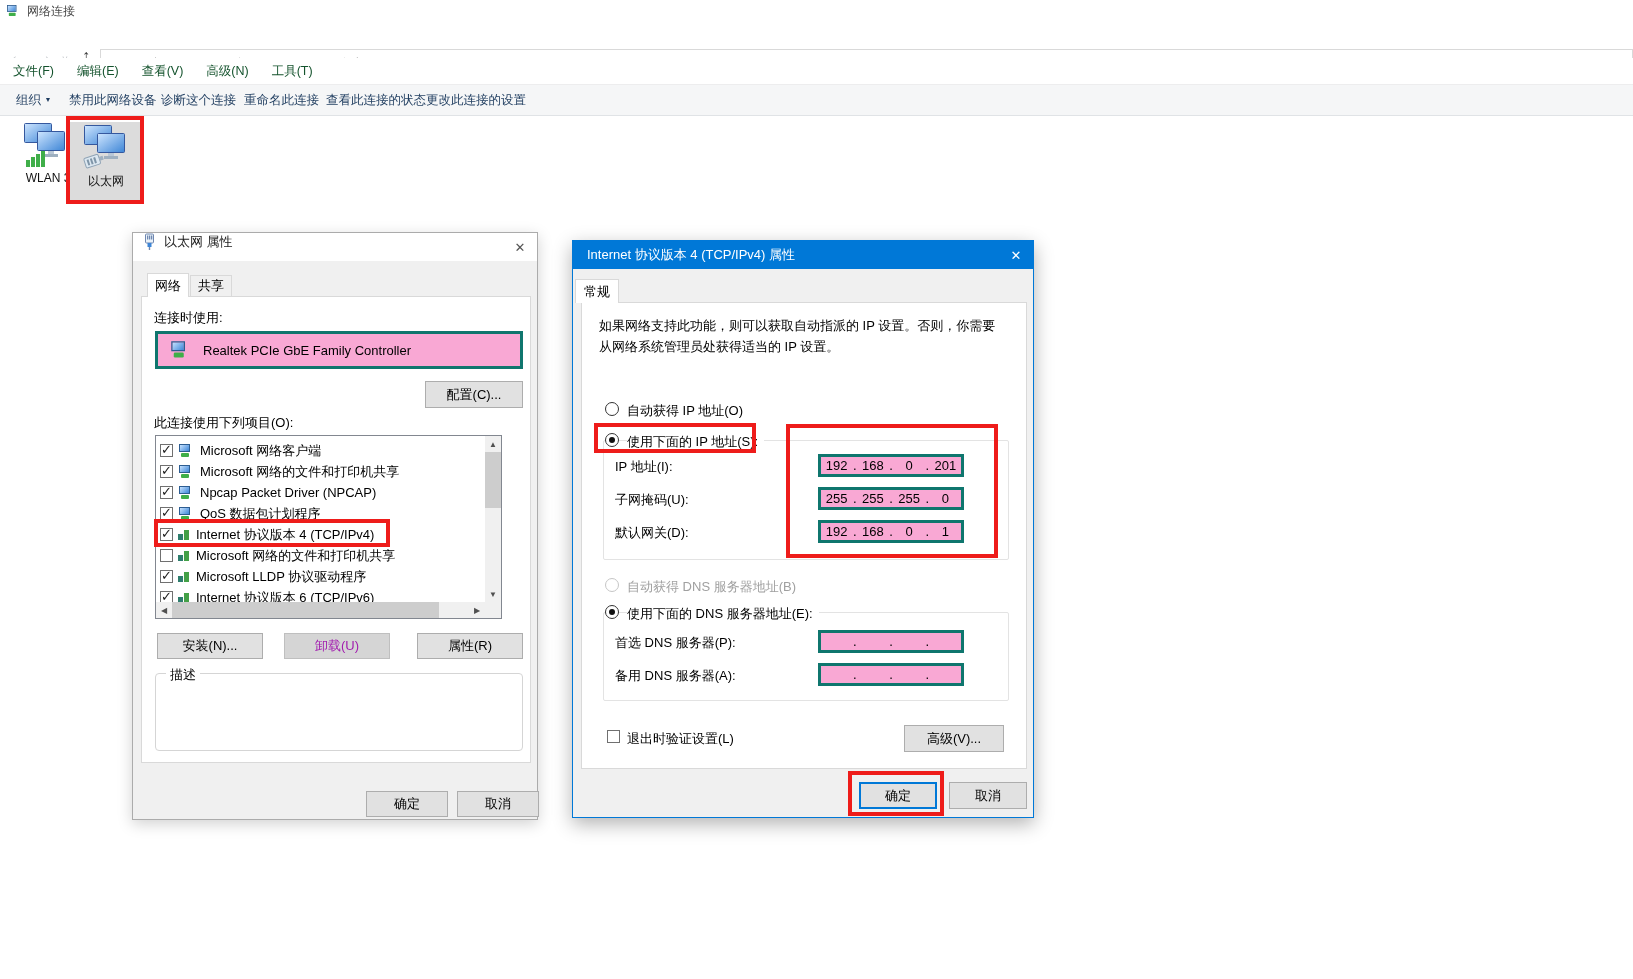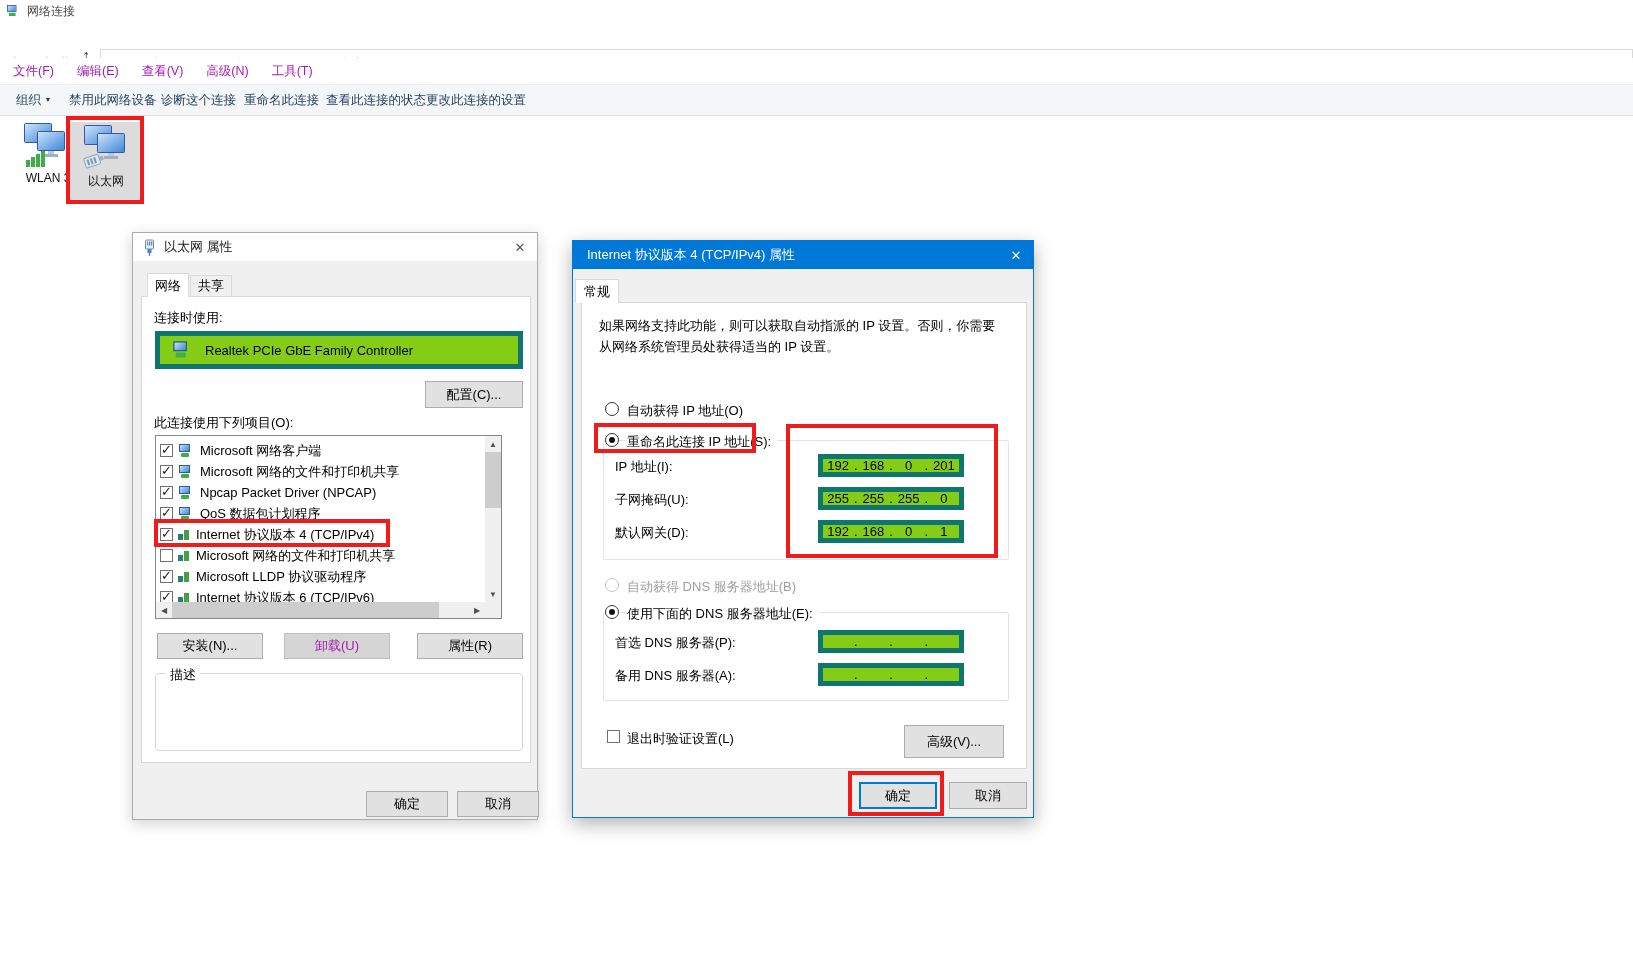--- a/index.html
+++ b/index.html
@@ -11,48 +11,48 @@
   .titlebar{left:0;top:0;width:100%;height:22px;display:flex;align-items:center;background:#fff;}
   .titlebar .t{font-size:12px;color:#444;margin-left:5px;}
   .navbar{left:0;top:22px;width:100%;height:36px;background:#fff;}
   .navbtn{position:absolute;top:26px;font-size:16px;line-height:16px;color:#c3c7cb;}
   .navbtn.dark{color:#3b3b3b;}
   .addrbar{position:absolute;left:100px;right:0;top:27px;height:30px;border:1px solid #d9d9d9;
            display:flex;align-items:center;box-sizing:border-box;background:#fff;}
   .crumb{font-size:12.5px;color:#1a1a1a;padding:0 6px;white-space:nowrap;}
   .crumbsep{font-size:12px;color:#8a8a8a;padding:0 2px;}
   .menubar{left:0;top:58px;width:100%;height:26px;display:flex;align-items:center;background:#fff;}
-  .menuitem{font-size:12.5px;color:#a21caf;padding:0 10px;margin-left:3px;}
+  .menuitem{font-size:12.5px;color:#14532d;padding:0 10px;margin-left:3px;}
   .cmdbar{left:0;top:84px;width:100%;height:32px;background:#f5f6f7;border-top:1px solid #ededee;
           border-bottom:1px solid #e0e3e6;box-sizing:border-box;}
   .cmditem{position:absolute;top:7px;font-size:12.5px;color:#1e3c5f;white-space:nowrap;}
   
   .tile{position:absolute;width:72px;display:flex;flex-direction:column;align-items:center;}
   .tile .lbl{font-size:12px;color:#111;margin-top:3px;}
   .tile.sel{background:#dcdcdc;}
   
   .dialog{position:absolute;background:#f0f0f0;box-sizing:border-box;}
   .d1{border:1px solid #ababab;box-shadow:0 4px 14px rgba(0,0,0,.18);}
   .d2{border:1px solid #0078d7;box-shadow:0 6px 18px rgba(0,0,0,.30);}
-  .dtitle1{position:absolute;left:0;top:0;right:0;height:28px;background:#fff;display:flex;align-items:center;}
+  .dtitle1{position:absolute;left:0;top:0;right:0;height:28px;background:#fff;display:flex;}
   .dtitle1 .t{font-size:13px;color:#1a1a1a;margin-left:8px;}
   .dtitle2{position:absolute;left:0;top:0;right:0;height:28px;background:#0078d7;display:flex;align-items:center;}
   .dtitle2 .t{font-size:13px;color:#fff;margin-left:14px;}
   .xbtn{position:absolute;right:0;top:0;width:34px;height:28px;display:flex;align-items:center;justify-content:center;
         font-size:13px;}
   .frame{position:absolute;background:#fff;border:1px solid #d9d9d9;box-sizing:border-box;}
   .tab{position:absolute;box-sizing:border-box;font-size:13px;display:flex;align-items:center;justify-content:center;}
   .tab.on{background:#fff;border:1px solid #d9d9d9;border-bottom:none;height:24px;z-index:3;}
   .tab.off{background:#f0f0f0;border:1px solid #d9d9d9;height:22px;z-index:2;}
   .lab{position:absolute;font-size:13px;color:#000;white-space:nowrap;}
   .btn{position:absolute;background:#e1e1e1;border:1px solid #adadad;box-sizing:border-box;
        font-size:13px;color:#000;display:flex;align-items:center;justify-content:center;}
   .btn.dis{background:#d5d5d5;border-color:#bfbfbf;color:#a21caf;}
   .btn.foc{border:2px solid #0078d7;}
-  .field{position:absolute;background:#84cc16;border:5px solid #0f766e;box-sizing:border-box;}
+  .field{position:absolute;background:#f9a8d4;border:3px solid #0f766e;box-sizing:border-box;}
   .ipfield{display:flex;align-items:center;font-size:13px;}
   .ipfield .oct{flex:1;text-align:center;}
   .ipfield .dot{width:5px;text-align:center;}
   .chk{position:relative;width:13px;height:13px;background:#fff;border:1px solid #707070;box-sizing:border-box;flex:none;}
   .chk.on::after{content:"✓";position:absolute;left:0px;top:-3px;font-size:13px;font-weight:bold;color:#1a1a1a;}
   .radio{position:absolute;width:14px;height:14px;border-radius:50%;border:1px solid #333;background:#fff;box-sizing:border-box;}
   .radio.sel::after{content:"";position:absolute;left:3px;top:3px;width:6px;height:6px;border-radius:50%;background:#111;}
   .radio.dis{border-color:#c6c6c6;}
   .rlab{position:absolute;font-size:13px;white-space:nowrap;background:#fff;padding-right:6px;}
   .rlab.dis{color:#a0a0a0;}
@@ -288,21 +288,21 @@
       </div>
     <div class="frame" style="left:8px;top:61px;width:446px;height:467px;"></div>
 
     <div class="note" style="position:absolute;left:26px;top:74px;width:406px;">如果网络支持此功能，则可以获取自动指派的 IP 设置。否则，你需要从网络系统管理员处获得适当的 IP 设置。</div>
 
     <span class="radio" style="left:32px;top:161px;"></span>
     <span class="rlab" style="left:54px;top:161px;">自动获得 IP 地址(O)</span>
 
     <div class="grp" style="left:30px;top:199px;width:404px;height:118px;"></div>
     <span class="radio sel" style="left:32px;top:192px;z-index:2;"></span>
-    <span class="rlab" style="left:54px;top:192px;z-index:2;">重命名此连接 IP 地址(S):</span>
+    <span class="rlab" style="left:54px;top:192px;z-index:2;">使用下面的 IP 地址(S):</span>
 
     <span class="lab" style="left:42px;top:217px;">IP 地址(I):</span>
     <div class="field ipfield" style="left:245px;top:213px;width:146px;height:23px;">
       <span class="oct">192</span>
         <span class="dot">.</span>
       <span class="oct">168</span>
         <span class="dot">.</span>
       <span class="oct">0</span>
         <span class="dot">.</span>
       <span class="oct">201</span>
@@ -355,21 +355,21 @@
       <span class="oct"></span>
         <span class="dot">.</span>
       <span class="oct"></span>
         <span class="dot">.</span>
       <span class="oct"></span>
     </div>
 
     <span class="chk" style="position:absolute;left:34px;top:489px;"></span>
     <span class="lab" style="left:54px;top:489px;">退出时验证设置(L)</span>
 
-    <div class="btn" style="left:331px;top:484px;width:100px;height:33px;">
+    <div class="btn" style="left:331px;top:484px;width:100px;height:27px;">
       <span>高级(V)...</span>
       </div>
 
     <div class="btn foc" style="left:286px;top:541px;width:78px;height:27px;">
       <span>确定</span>
       </div>
     <div class="btn" style="left:376px;top:541px;width:78px;height:27px;">
       <span>取消</span>
       </div>
   </div>

